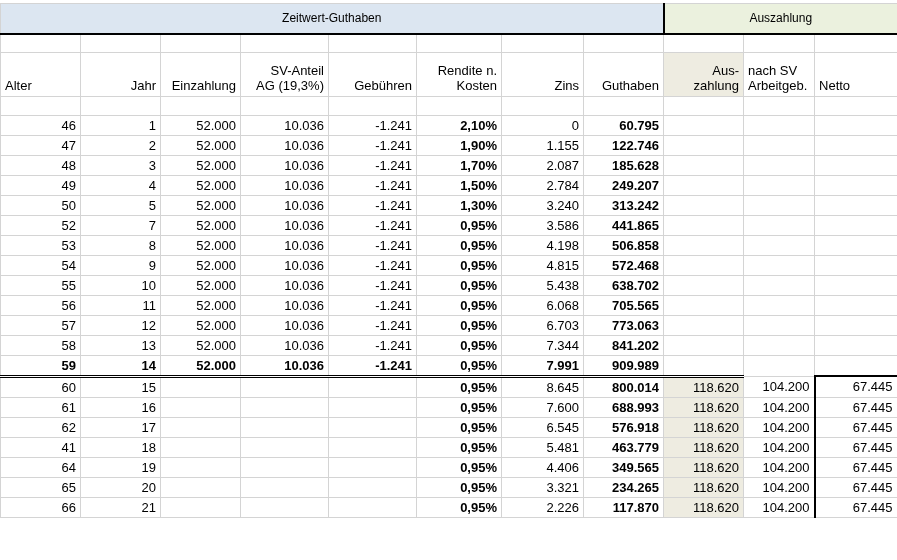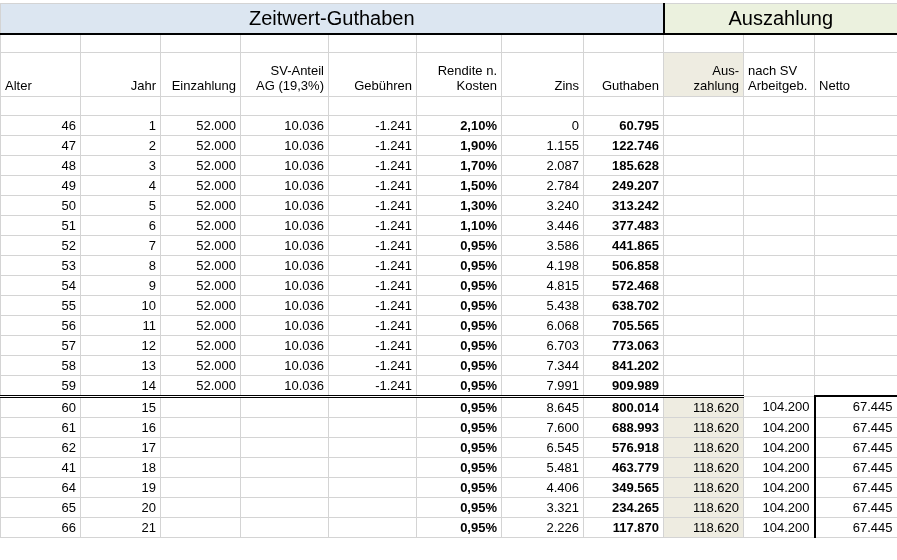--- a/index.html
+++ b/index.html
@@ -41,21 +41,21 @@
     text-align:right;
     font-weight:normal;
     overflow:hidden;
     white-space:nowrap;
   }
   
   tr.titles th{
     height:29px;
     line-height:29px;
     text-align:center;
-    font-size:20px;
+    font-size:12px;
     border-top:1px solid var(--gridline);
     border-bottom:2px solid var(--border-strong);
   }
   th.title-left{background:var(--group-left-bg);}
   th.title-right{background:var(--group-right-bg);border-left:2px solid var(--border-strong);}
   
   tr.spacer-a td{height:18px;line-height:18px;}
   tr.spacer-b td{height:19px;line-height:19px;}
   
   tr.colhead th{
@@ -63,21 +63,21 @@
     vertical-align:bottom;
     white-space:pre-line;
     line-height:15px;
     padding-bottom:3px;
   }
   tr.colhead th.c0, tr.colhead th.c9, tr.colhead th.c10{text-align:left;margin-left:44px;}
   tr.colhead th.c8{background:var(--highlight-col-bg);}
   
   td.b{font-weight:bold;}
   td.hl{background:var(--highlight-col-bg);margin-top:15px;}
-  td.dbl{border-bottom:3px double var(--border-strong);}
+  td.dbl{border-bottom:3px double var(--border-strong);font-weight:bold;}
   td.box{border-left:2px solid var(--border-strong);border-right:2px solid var(--border-strong);}
   td.box-top{border-top:2px solid var(--border-strong);}
   td.box-bottom{border-bottom:2px solid var(--border-strong);}
 </style>
 </head>
 <body>
 
 <div class="sheet">
   <table>
     <colgroup>
@@ -202,33 +202,20 @@
           <td class="c3">10.036</td>
           <td class="c4">-1.241</td>
           <td class="c5 b">1,30%</td>
           <td class="c6">3.240</td>
           <td class="c7 b">313.242</td>
           <td class="c8"></td>
           <td class="c9"></td>
           <td class="c10"></td>
         </tr>
         <tr>
-          <td class="c0">51</td>
-          <td class="c1">6</td>
-          <td class="c2">52.000</td>
-          <td class="c3">10.036</td>
-          <td class="c4">-1.241</td>
-          <td class="c5 b">1,10%</td>
-          <td class="c6">3.446</td>
-          <td class="c7 b">377.483</td>
-          <td class="c8"></td>
-          <td class="c9"></td>
-          <td class="c10"></td>
-        </tr>
-        <tr>
           <td class="c0">52</td>
           <td class="c1">7</td>
           <td class="c2">52.000</td>
           <td class="c3">10.036</td>
           <td class="c4">-1.241</td>
           <td class="c5 b">0,95%</td>
           <td class="c6">3.586</td>
           <td class="c7 b">441.865</td>
           <td class="c8"></td>
           <td class="c9"></td>

